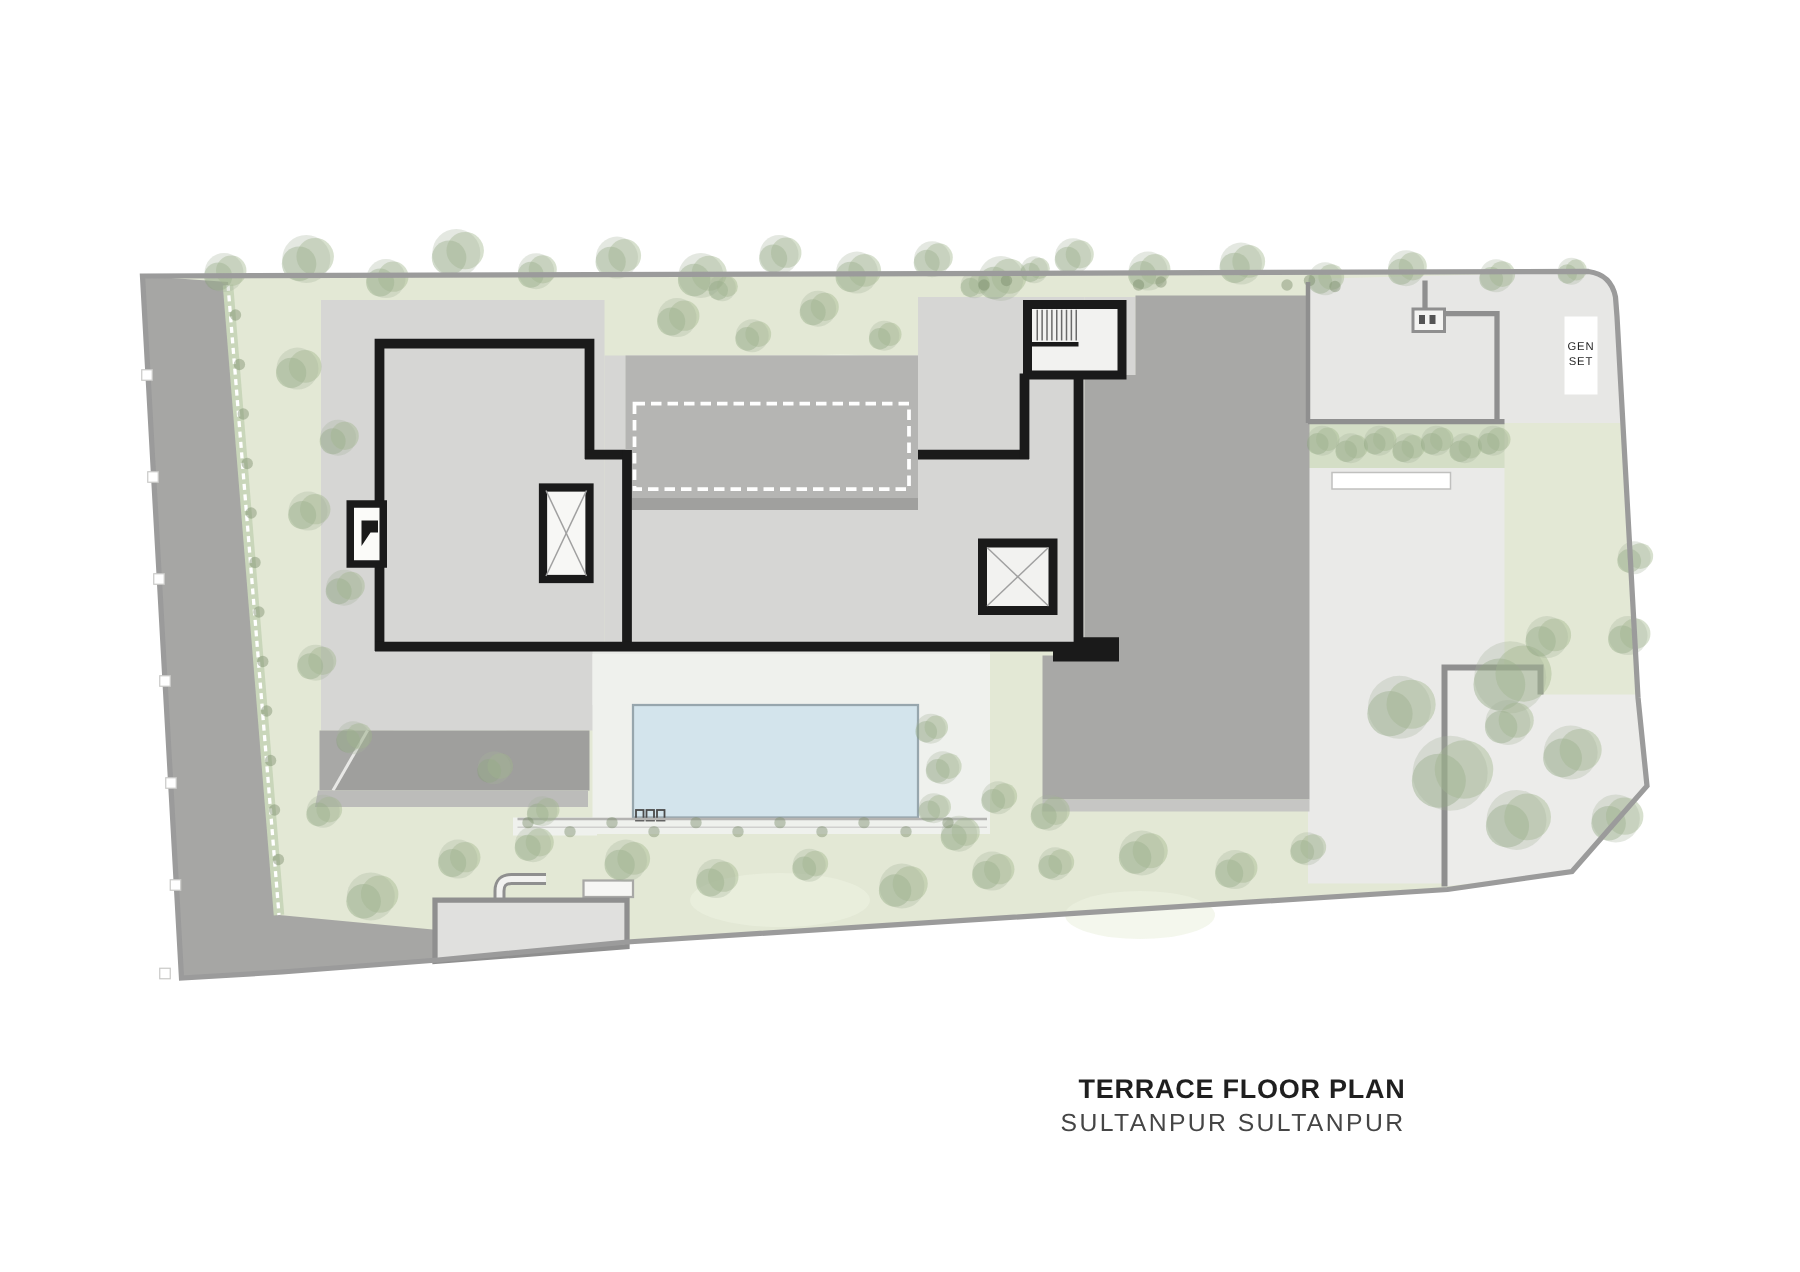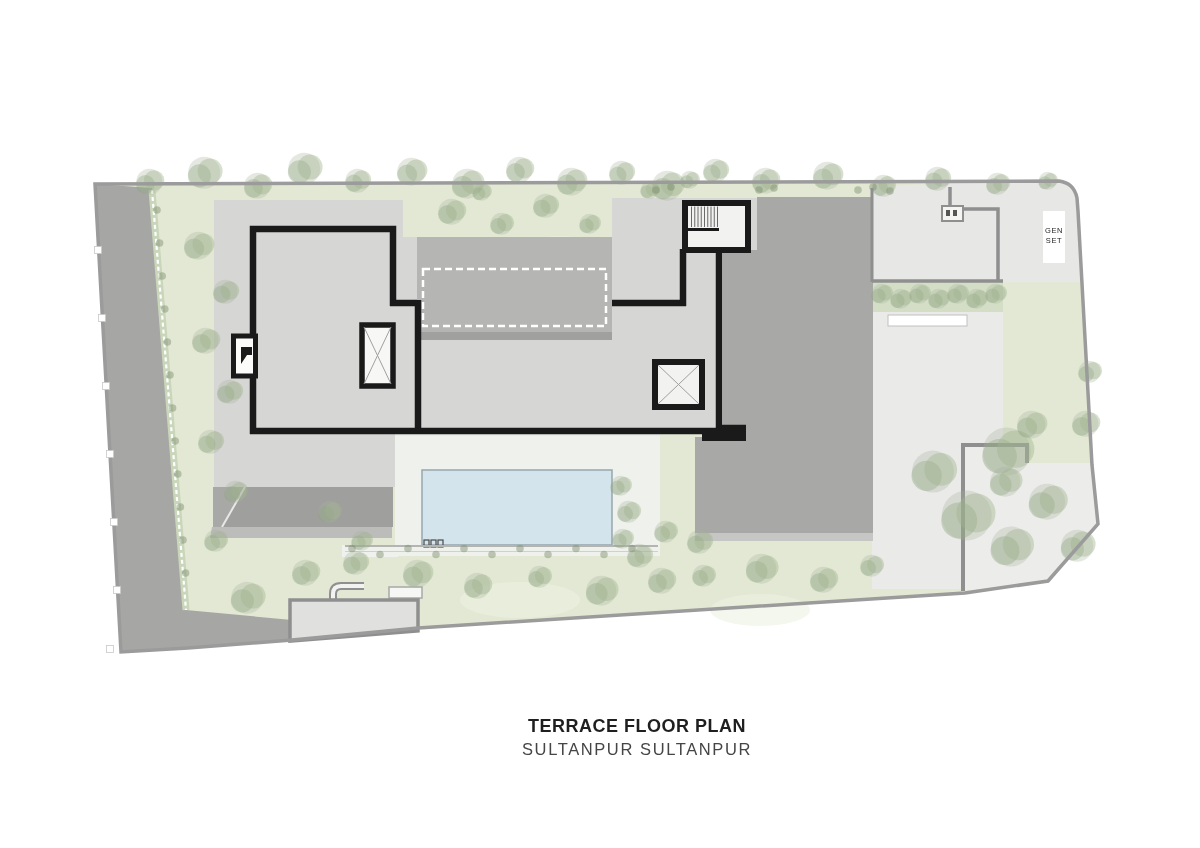--- a/index.html
+++ b/index.html
@@ -4,21 +4,21 @@
 <style>
   html,body{margin:0;padding:0;}
   body{
     width:1200px;height:848px;position:relative;overflow:hidden;
     background:var(--page_bg,#fff);
     font-family:"Liberation Sans", sans-serif;
   }
   .plan-wrap{position:absolute;left:0;top:0;width:1200px;height:720px;}
   svg{display:block;}
   .title-block{
-    position:absolute;left:337px;top:716px;width:600px;text-align:center;
+    position:absolute;left:337px;top:716px;width:600px;text-align:right;
   }
   .title-line1{
     font-size:18px;font-weight:bold;letter-spacing:.5px;color:var(--text_dark,#1f1f1f);
     line-height:1.2;
   }
   .title-line2{
     font-size:16.5px;font-weight:400;letter-spacing:1.6px;color:var(--text_sub,#454545);
     line-height:1.35;
   }
   text.genset{

